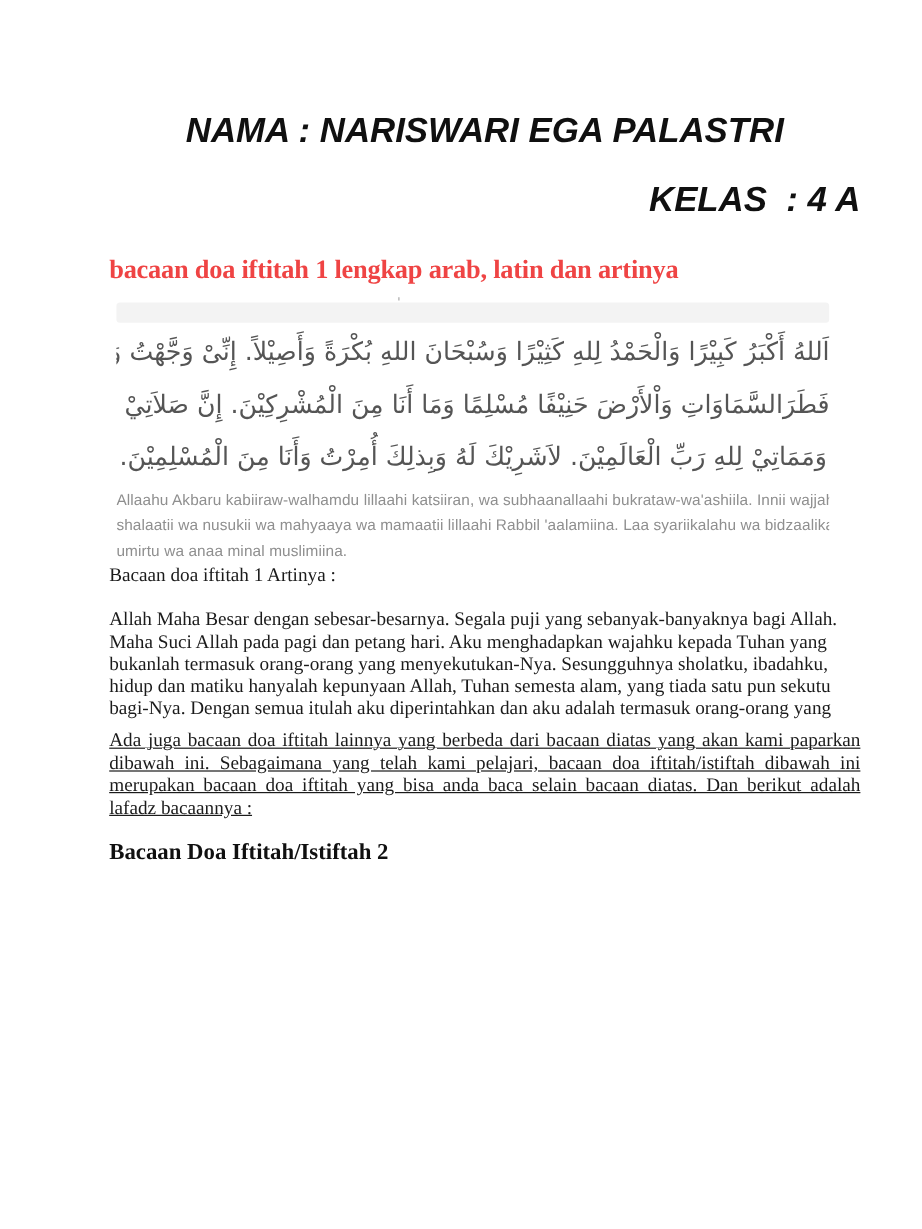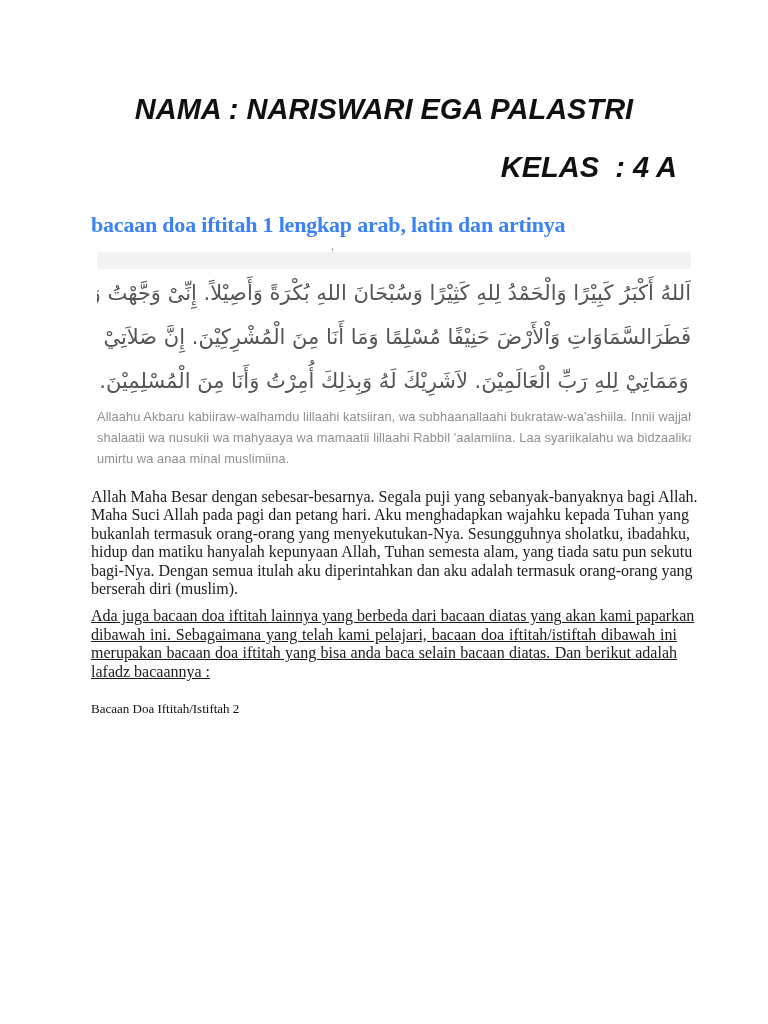--- a/index.html
+++ b/index.html
@@ -1,21 +1,21 @@
 <!DOCTYPE html>
 <html><head>
 <meta charset="utf-8">
 <style>
   html, body { margin: 0; padding: 0; background: #ffffff; }
   .page {
     position: relative;
     width: 768px;
     height: 1024px;
     box-sizing: border-box;
-    padding: 94px 91px 0 91px;
+    padding: 94px 51px 0 91px;
     background: #ffffff;
     font-family: "Liberation Serif", serif;
     color: #1b1b1b;
     overflow: hidden;
   }
   .title {
     font-family: "Liberation Sans", sans-serif;
     font-weight: bold;
     font-style: italic;
     font-size: 29px;
@@ -24,21 +24,21 @@
     white-space: pre;
     color: #101010;
   }
   .title-class { margin-top: 27px; text-align: right; }
   .heading {
     margin: 27px 0 0 0;
     font-size: 22px;
     line-height: 30px;
     font-weight: bold;
     letter-spacing: -0.2px;
-    color: #3b82f6;
+    color: #ef4444;
   }
   .prayer-image {
     position: relative;
     margin: 12px 0 0 6px;
     width: 594px;
   }
   .bar {
     height: 17px;
     background: #f3f3f3;
     border-radius: 3px;
@@ -82,23 +82,23 @@
     margin: 19px 0 0 0;
     font-size: 16px;
     line-height: 18.4px;
   }
   .para .line { white-space: nowrap; }
   .para.justify { margin-top: 9px; text-decoration: underline; }
   .para.justify .line { text-align: justify; text-align-last: justify; }
   .para.justify .line:last-child { text-align-last: left; }
   .subheading {
     margin: 17px 0 0 0;
-    font-size: 13px;
+    font-size: 19px;
     line-height: 22px;
-    font-weight: normal;
+    font-weight: bold;
     color: #101010;
   }
 </style>
 </head>
 <body>
 
 <div class="page">
 
   <div class="title">NAMA : NARISWARI EGA PALASTRI</div>
 
@@ -115,28 +115,28 @@
         <div class="line">فَطَرَالسَّمَاوَاتِ وَاْلأَرْضَ حَنِيْفًا مُسْلِمًا وَمَا أَنَا مِنَ الْمُشْرِكِيْنَ. إِنَّ صَلاَتِيْ وَنُسُكِيْ وَمَحْيَايَ</div>
         <div class="line">وَمَمَاتِيْ لِلهِ رَبِّ الْعَالَمِيْنَ. لاَشَرِيْكَ لَهُ وَبِذلِكَ أُمِرْتُ وَأَنَا مِنَ الْمُسْلِمِيْنَ.</div>
       </div>
     <div class="latin">
         <div class="line">Allaahu Akbaru kabiiraw-walhamdu lillaahi katsiiran, wa subhaanallaahi bukrataw-wa'ashiila. Innii wajjahtu</div>
         <div class="line">shalaatii wa nusukii wa mahyaaya wa mamaatii lillaahi Rabbil 'aalamiina. Laa syariikalahu wa bidzaalika</div>
         <div class="line">umirtu wa anaa minal muslimiina.</div>
       </div>
   </div>
 
+  <p class="label">Bacaan doa iftitah 1 Artinya :</p>
 
   <div class="para">
       <div class="line">Allah Maha Besar dengan sebesar-besarnya. Segala puji yang sebanyak-banyaknya bagi Allah.</div>
       <div class="line">Maha Suci Allah pada pagi dan petang hari. Aku menghadapkan wajahku kepada Tuhan yang</div>
       <div class="line">bukanlah termasuk orang-orang yang menyekutukan-Nya. Sesungguhnya sholatku, ibadahku,</div>
       <div class="line">hidup dan matiku hanyalah kepunyaan Allah, Tuhan semesta alam, yang tiada satu pun sekutu</div>
       <div class="line">bagi-Nya. Dengan semua itulah aku diperintahkan dan aku adalah termasuk orang-orang yang</div>
-      <div class="line">berserah diri (muslim).</div>
     </div>
 
   <div class="para justify">
       <div class="line">Ada juga bacaan doa iftitah lainnya yang berbeda dari bacaan diatas yang akan kami paparkan</div>
       <div class="line">dibawah ini. Sebagaimana yang telah kami pelajari, bacaan doa iftitah/istiftah dibawah ini</div>
       <div class="line">merupakan bacaan doa iftitah yang bisa anda baca selain bacaan diatas. Dan berikut adalah</div>
       <div class="line">lafadz bacaannya :</div>
     </div>
 
   <h3 class="subheading">Bacaan Doa Iftitah/Istiftah 2</h3>

